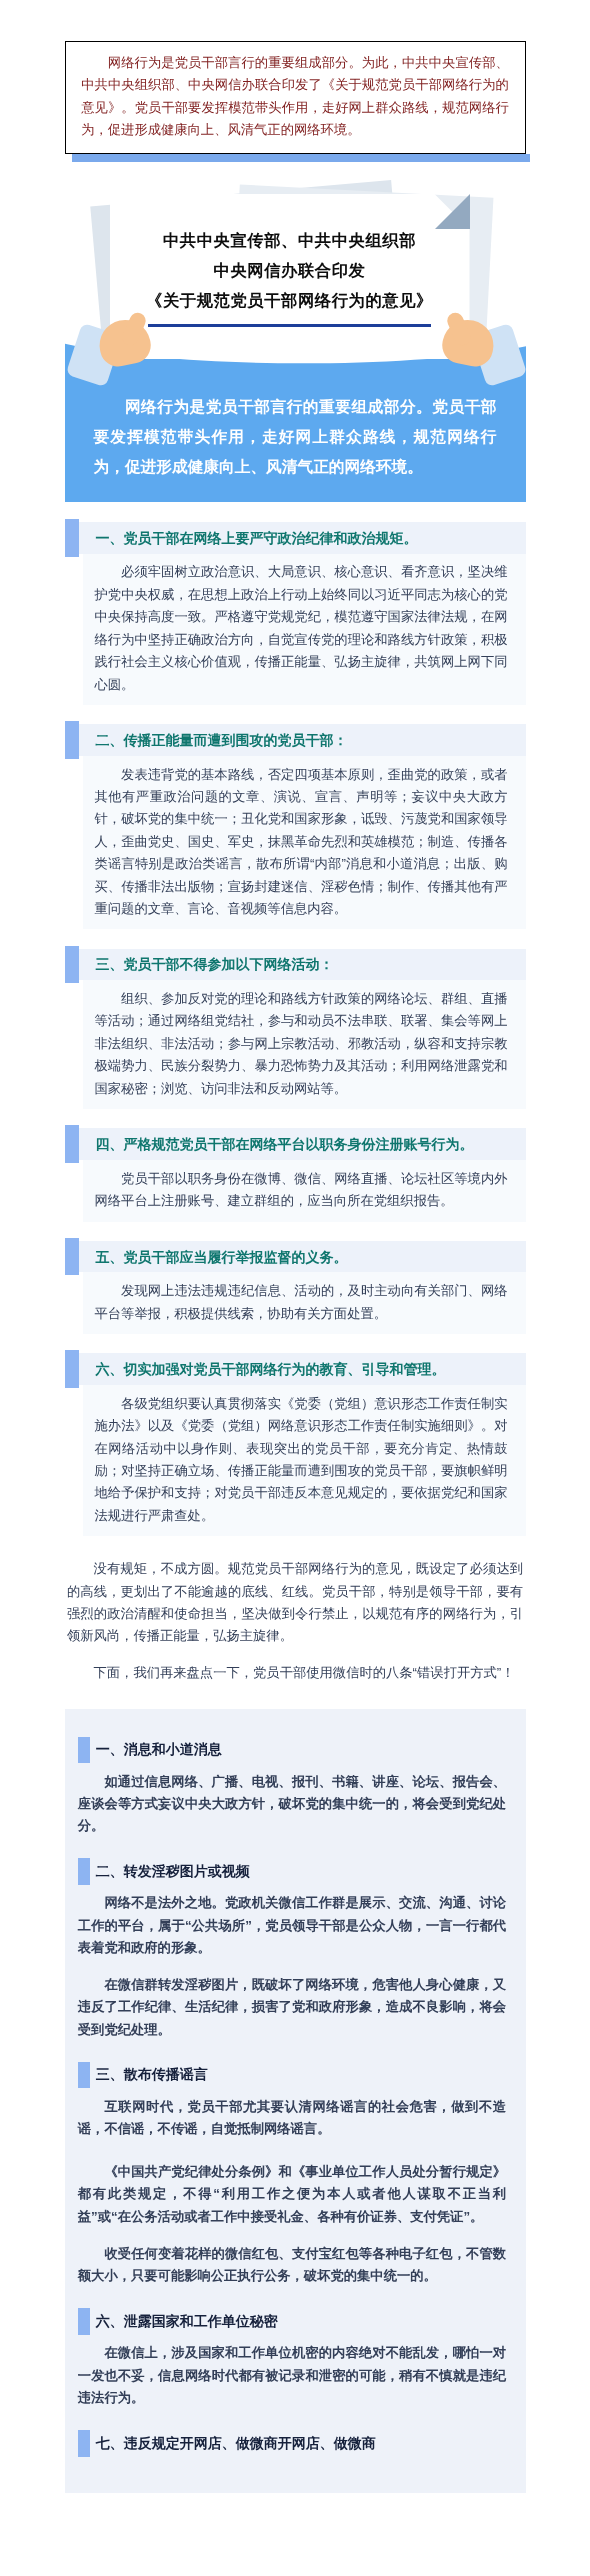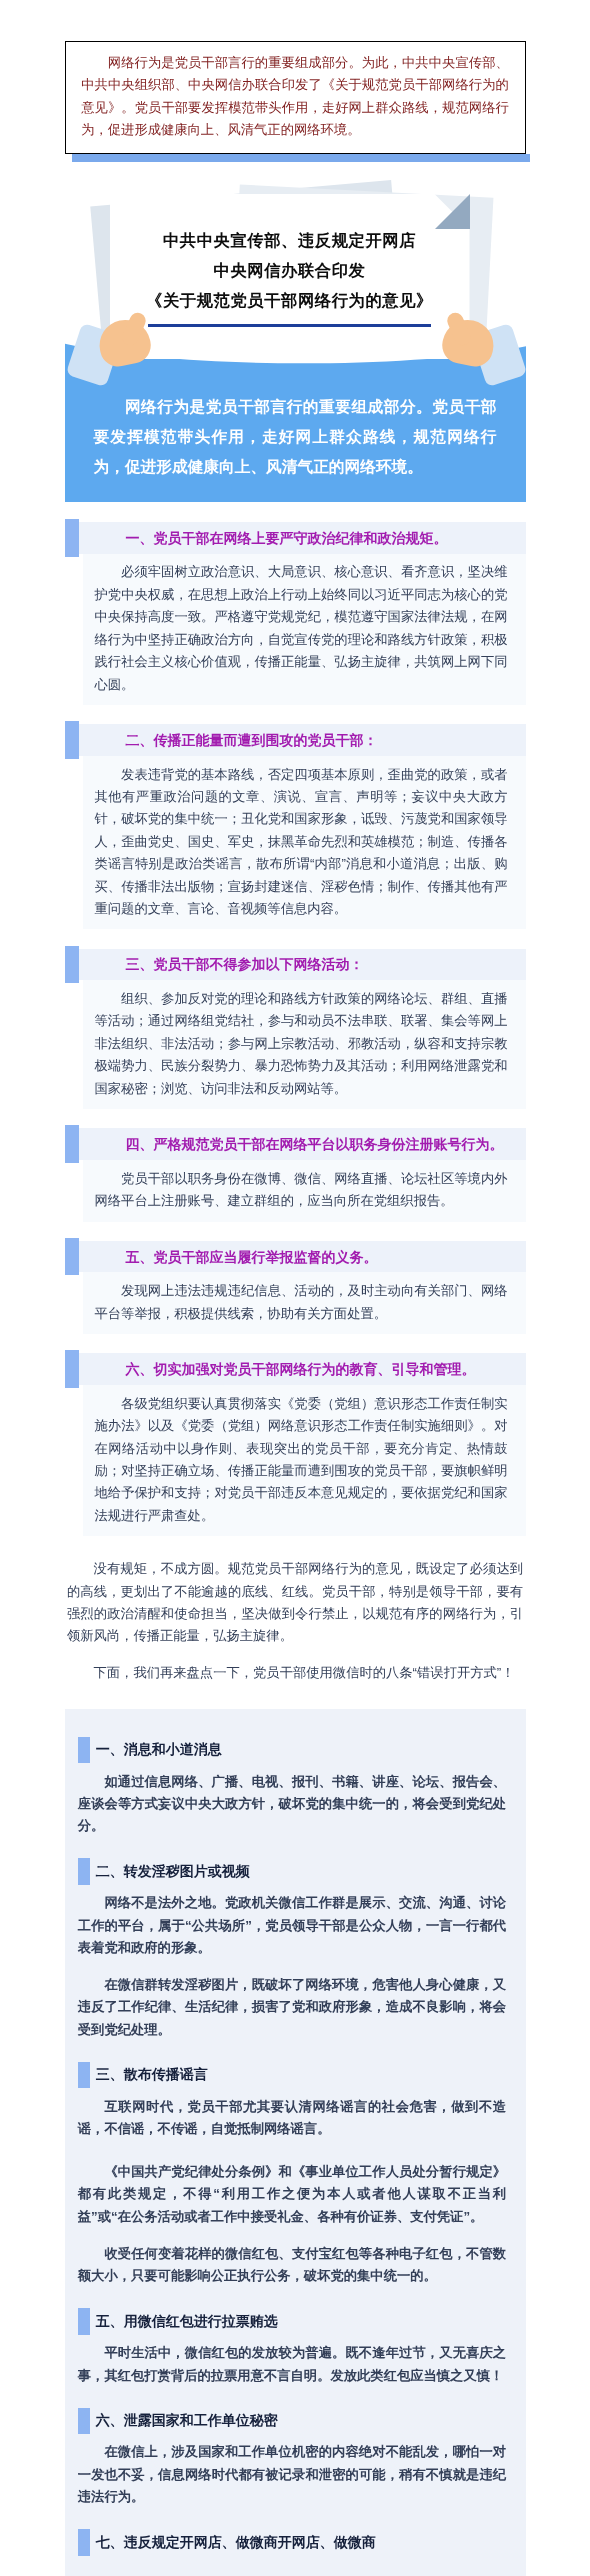--- a/index.html
+++ b/index.html
@@ -79,21 +79,21 @@
   
   .sections { margin-top:20.6px; }
   .rule-section { margin-bottom:19.4px; }
   .rule-heading {
     position:relative; background:#edf2fa; padding:6.7px 12px 6.7px 31px;
   }
   .rule-heading .bar {
     position:absolute; left:0; top:-3px; bottom:-3px; width:14px;
     background:#8db4f2;
   }
-  .rule-heading h2 { font-size:14px; line-height:18px; color:#a21caf; font-weight:bold;margin-left:30px; }
+  .rule-heading h2 { font-size:14px; line-height:18px; color:#0f766e; font-weight:bold; }
   .rule-body {
     margin-left:18px; background:#f7fafd; padding:7.9px 18px 9px 12px;
   }
   .para {
     font-size:13.3px; line-height:22.4px; color:#333f58;
     text-align:justify; text-indent:2em;
   }
 
   
   .closing { margin:22px 2.4px 0 2.4px; }
@@ -122,21 +122,21 @@
       <p>网络行为是党员干部言行的重要组成部分。为此，中共中央宣传部、中共中央组织部、中央网信办联合印发了《关于规范党员干部网络行为的意见》。党员干部要发挥模范带头作用，走好网上群众路线，规范网络行为，促进形成健康向上、风清气正的网络环境。</p>
     </div>
     <div class="intro-shadow"></div>
   </div>
 
   <div class="hero">
     <div class="sheet-back"></div>
     <div class="sheet-back2"></div>
     <div class="paper">
       <div class="titles">
-        <div class="title-line">中共中央宣传部、违反规定开网店</div>
+        <div class="title-line">中共中央宣传部、中共中央组织部</div>
         <div class="title-line">中央网信办联合印发</div>
         <div class="title-line">《关于规范党员干部网络行为的意见》</div>
         <div class="title-underline"></div>
       </div>
     </div>
     <div class="fold"></div>
     <svg class="curve" viewBox="0 0 762 72" preserveAspectRatio="none">
       <path d="M0 16 C 190 58, 572 58, 762 20 L762 72 L0 72 Z" fill="#5da9ef"></path>
     </svg>
     <div class="hand hand-left">
@@ -253,29 +253,20 @@
           </div>
   </section>
 
   <section class="mistake-item">
     <div class="mistake-body js-body">
             <p class="para">《中国共产党纪律处分条例》和《事业单位工作人员处分暂行规定》都有此类规定，不得“利用工作之便为本人或者他人谋取不正当利益”或“在公务活动或者工作中接受礼金、各种有价证券、支付凭证”。</p>
             <p class="para">收受任何变着花样的微信红包、支付宝红包等各种电子红包，不管数额大小，只要可能影响公正执行公务，破坏党的集中统一的。</p>
           </div>
   </section>
 
-  <section class="mistake-item">
-    <div class="mistake-heading">
-      <span class="bar"></span>
-      <h3 class="js-heading">五、用微信红包进行拉票贿选</h3>
-    </div>
-    <div class="mistake-body js-body">
-            <p class="para">平时生活中，微信红包的发放较为普遍。既不逢年过节，又无喜庆之事，其红包打赏背后的拉票用意不言自明。发放此类红包应当慎之又慎！</p>
-          </div>
-  </section>
 
   <section class="mistake-item">
     <div class="mistake-heading">
       <span class="bar"></span>
       <h3 class="js-heading">六、泄露国家和工作单位秘密</h3>
     </div>
     <div class="mistake-body js-body">
             <p class="para">在微信上，涉及国家和工作单位机密的内容绝对不能乱发，哪怕一对一发也不妥，信息网络时代都有被记录和泄密的可能，稍有不慎就是违纪违法行为。</p>
           </div>
   </section>

